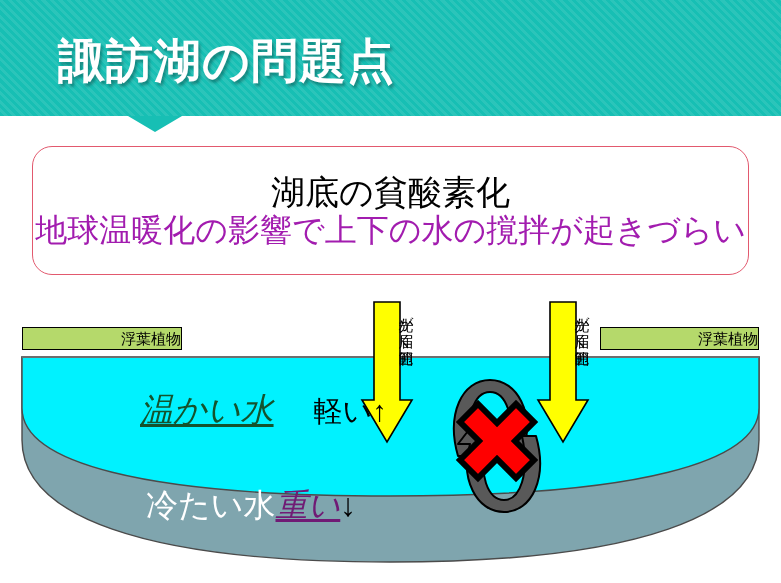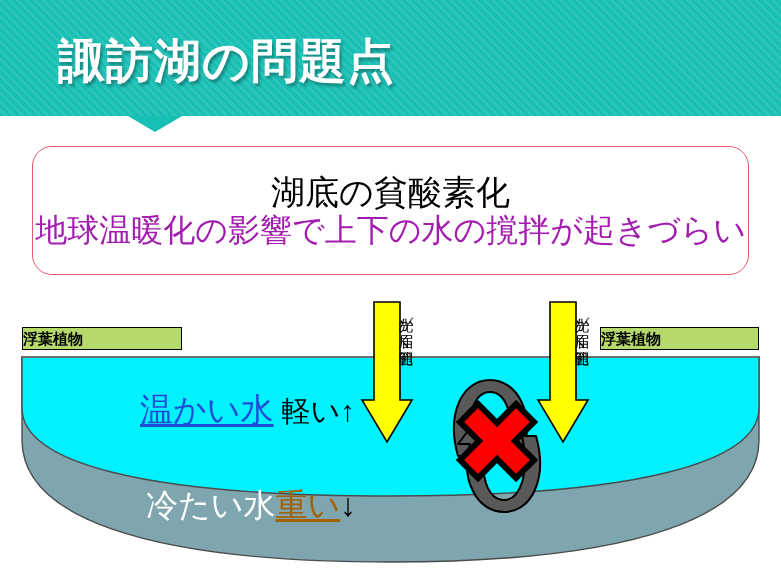--- a/index.html
+++ b/index.html
@@ -96,25 +96,24 @@
   #lake-svg { display: block; }
 
   
   .plant-label {
     position: absolute;
     box-sizing: border-box;
     background: #B5D96B;
     border: 1.3px solid #000000;
     color: #000000;
     font-size: 15px;
-    text-align: left;
+    text-align: right;
     line-height: 21px;
     height: 23px;
     white-space: nowrap;
-    font-weight: bold;
   }
   #plant-label-left  { left: 22px;  top: 327px; width: 160px; }
   #plant-label-right { left: 600px; top: 327px; width: 159px; }
 
   
   .light-arrow {
     position: absolute;
     width: 54px;
     height: 148px;
   }
@@ -141,48 +140,51 @@
 
   
   #warm-water-text {
     position: absolute;
     left: 140px;
     top: 388px;
     font-size: 33px;
     white-space: nowrap;
   }
   #warm-water-text .hl {
-    color: #1d4ed8;
+    color: #14532d;
     text-decoration: underline;
     text-decoration-thickness: 3px;
     text-underline-offset: 3px;
+    font-style: italic;
   }
   #warm-water-text .plain {
     color: #000000;
     font-size: 29px;
     padding-left: 8px;
+    margin-left: 32px;
   }
 
   #cold-water-text {
     position: absolute;
     left: 146px;
     top: 484px;
     font-size: 32px;
     white-space: nowrap;
   }
   #cold-water-text .hl {
     color: #ffffff;
     text-decoration-thickness: 3px;
     text-underline-offset: 3px;
   }
   #cold-water-text .plain {
-    color: #a16207;
+    color: #701a75;
     text-decoration: underline;
     text-decoration-thickness: 3px;
     text-underline-offset: 3px;
+    font-style: italic;
   }
   #cold-water-text .noline {
     color: #000000;
     text-decoration: none;
   }
 
   
   #circulation {
     position: absolute;
     left: 436px;

